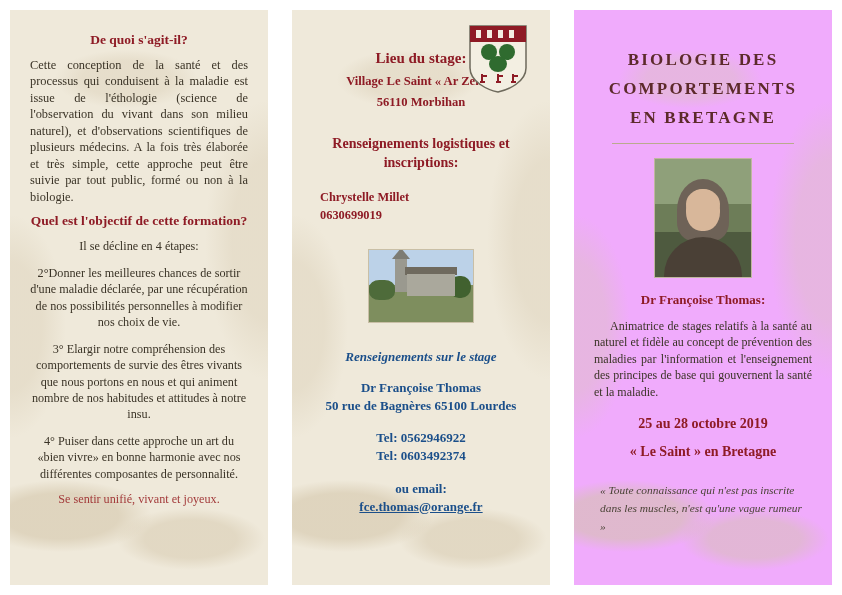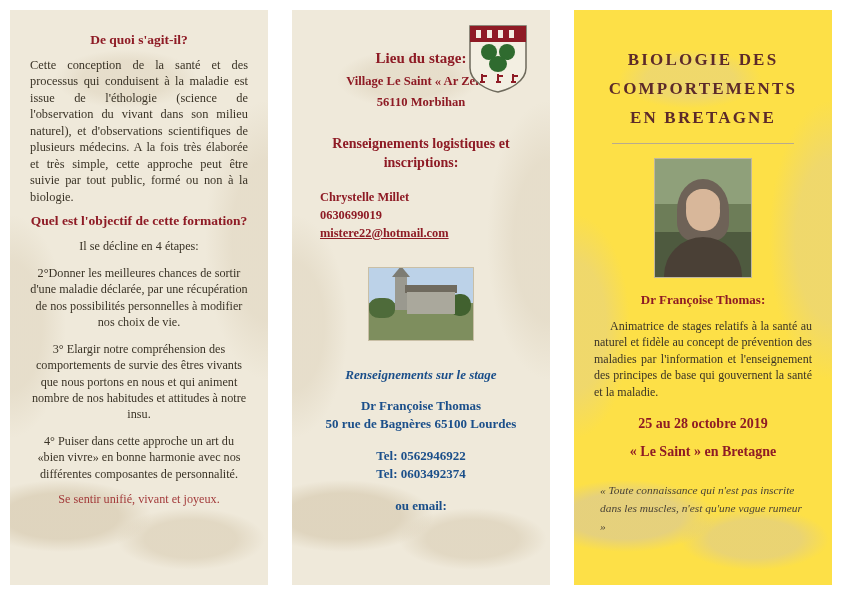--- a/index.html
+++ b/index.html
@@ -153,21 +153,21 @@
     text-align:center;
     font-size:13px;
     line-height:1.4;
     margin:0 0 14px;
   }
   .p2 .blue a, .p2 .blue .link{
     text-decoration:underline;
   }
 
   
-  .p3{background:#fde047;}
+  .p3{background:#f0abfc;}
   .p3 .big-title{
     color:#5c2a2a;
     text-align:center;
     font-size:17px;
     letter-spacing:2.2px;
     line-height:1.7;
     margin:22px 6px 10px;
     font-family:"Liberation Serif", serif;
   }
   .rule{
@@ -278,21 +278,20 @@
 
     <div class="inner">
       <h2 class="title-red">Lieu du stage:</h2>
       <div class="sub-red">Village Le Saint « Ar Zent »</div>
       <div class="sub-red">56110 Morbihan</div>
 
       <h2 class="block-red">Renseignements logistiques et inscriptions:</h2>
 
       <div class="left-red">Chrystelle Millet</div>
       <div class="left-red">0630699019</div>
-      <div class="left-red mail">mistere22@hotmail.com</div>
 
       <div class="photo-church">
         <div class="trees"></div>
         <div class="trees2"></div>
         <div class="steeple"></div>
         <div class="roof"></div>
         <div class="nave"></div>
       </div>
 
       <div class="blue-ital">Renseignements sur le stage</div>
@@ -302,20 +301,21 @@
         <div>50 rue de Bagnères  65100 Lourdes</div>
       </div>
 
       <div class="blue">
         <div>Tel: 0562946922</div>
         <div>Tel: 0603492374</div>
       </div>
 
       <div class="blue">
         <div>ou email:</div>
+        <div class="link">fce.thomas@orange.fr</div>
       </div>
     </div>
   </section>
 
   <section class="panel p3">
     <div class="inner">
       <h1 class="big-title">
         <span>BIOLOGIE DES</span><br>
         <span>COMPORTEMENTS</span><br>
         <span>EN BRETAGNE</span>

